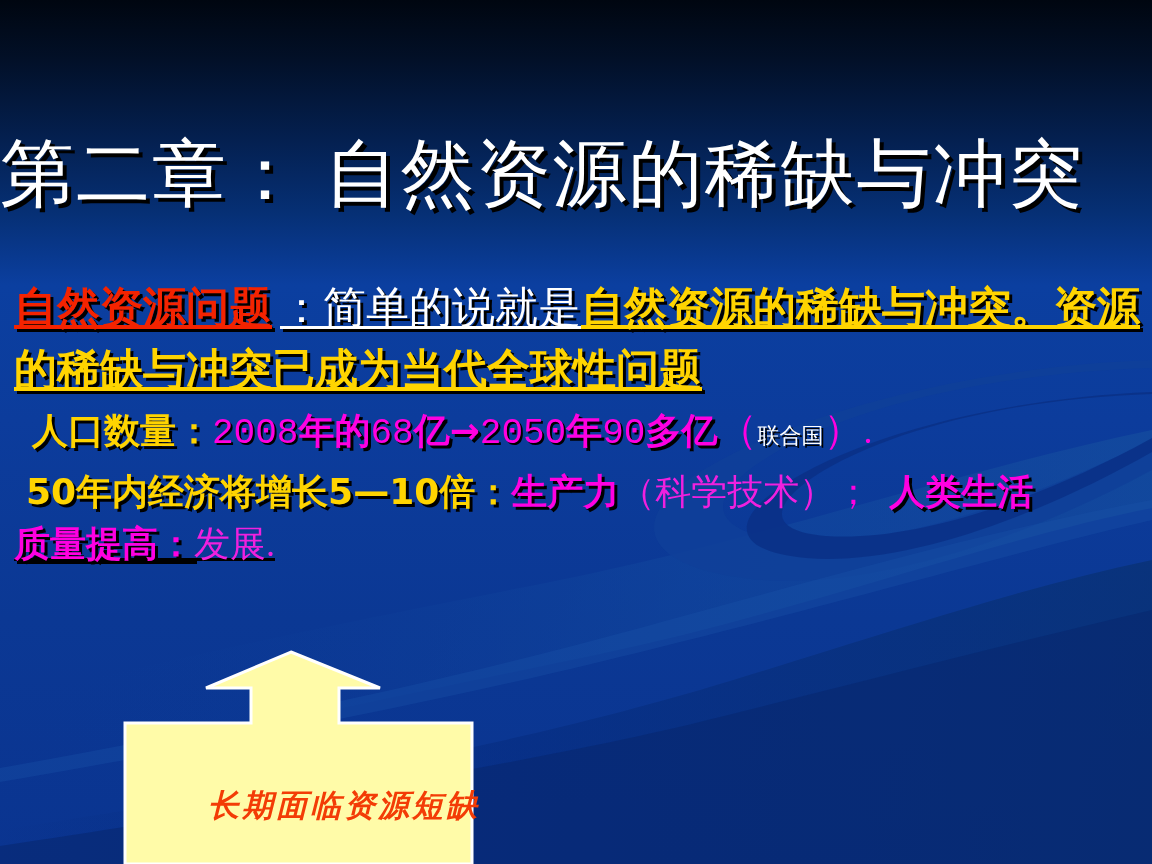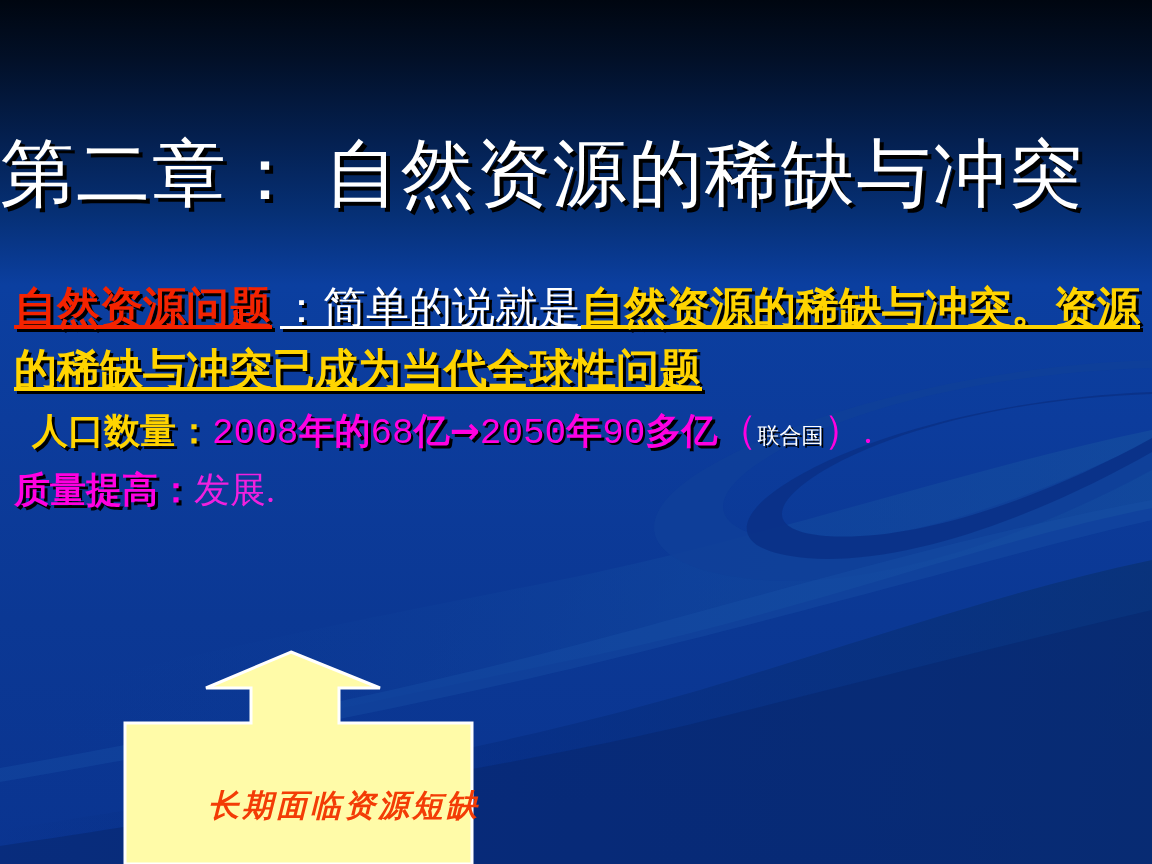--- a/index.html
+++ b/index.html
@@ -107,20 +107,21 @@
     padding-left: 12px;
     font-size: 36px;
     line-height: 50px;
     white-space: nowrap;
   }
   .para4 {
     margin-top: 2px;
     padding-left: 0px;
     font-size: 36px;
     line-height: 50px;
+    text-decoration: underline;
   }
 
   .y-bold {
     color: #FFD400;
     font-weight: bold;
     font-family: "DejaVu Sans", "Liberation Sans", sans-serif;
     text-shadow: 3px 3px 0 #000000;
   }
   .m-serif {
     color: #FF00E0;
@@ -226,20 +227,23 @@
   <div class="body-block">
 
     <div class="para1">
       <span class="t-red">自然资源问题</span><span class="t-white-serif">：简单的说就是</span><span class="t-yellow">自然资源的稀缺与冲突。资源的稀缺与冲突已成为当代全球性问题</span>
     </div>
 
     <div class="para2">
       <span class="y-bold">人口数量：</span><span class="m-serif">2008</span><span class="m-bold">年的</span><span class="m-serif">68</span><span class="m-bold">亿</span><span class="m-bold">→</span><span class="m-serif">2050</span><span class="m-bold">年</span><span class="m-serif">90</span><span class="m-bold">多亿</span><span class="m-bracket">（</span><span class="w-small">联合国</span><span class="m-bracket">）</span><span class="m-dot">.</span>
     </div>
 
+    <div class="para3">
+      <span class="y-bold">50年内经济将增长5—10倍：</span><span class="m-bold">生产力</span><span class="m-plain">（科学技术）</span><span class="m-semi">；</span>&nbsp;&nbsp;<span class="m-bold">人类生活</span>
+    </div>
 
     <div class="para4">
       <span class="m-bold">质量提高：</span><span class="m-plain">发展.</span>
     </div>
 
   </div>
 
   <div class="arrow-wrap" style="left:118px; top:645px; width:362px; height:219px;">
     <svg class="arrow-svg" width="362" height="219" viewBox="0 0 362 219">
       <path d="M 173 7 L 262 43 L 221 43 L 221 78 L 354 78 L 354 219 L 7 219 L 7 78 L 133 78 L 133 43 L 88 43 Z" fill="#FFFBA8" stroke="#FFFFFF" stroke-width="3" stroke-linejoin="miter"></path>

